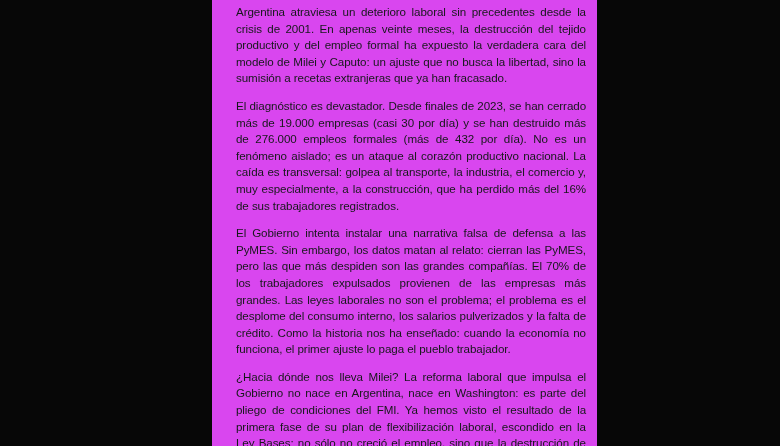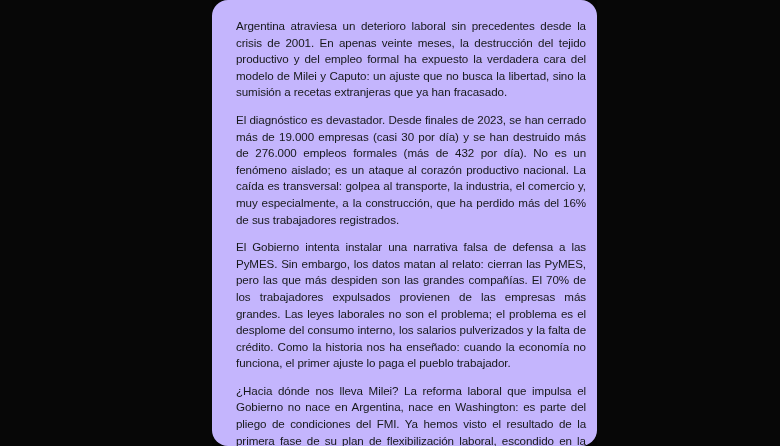--- a/index.html
+++ b/index.html
@@ -28,25 +28,24 @@
     flex: 0 0 auto;
     height: 446px;
   }
   .letterbox-left  { width: 212px; }
   .letterbox-right { width: 183px; }
 
   .page {
     flex: 0 0 auto;
     width: 385px;
     height: 446px;
-    background: #c4b5fd;
+    background: #d946ef;
     box-sizing: border-box;
-    padding: 18px 11px 4px 24px;
+    padding: 4px 11px 4px 24px;
     overflow: hidden;
-    border-radius: 16px;
   }
   .doc-body {
     width: 350px;
   }
   .para {
     margin: 0 0 11px 0;
     font-family: "Liberation Sans", sans-serif;
     font-size: 11.6px;
     line-height: 16.6px;
     color: #16181a;

